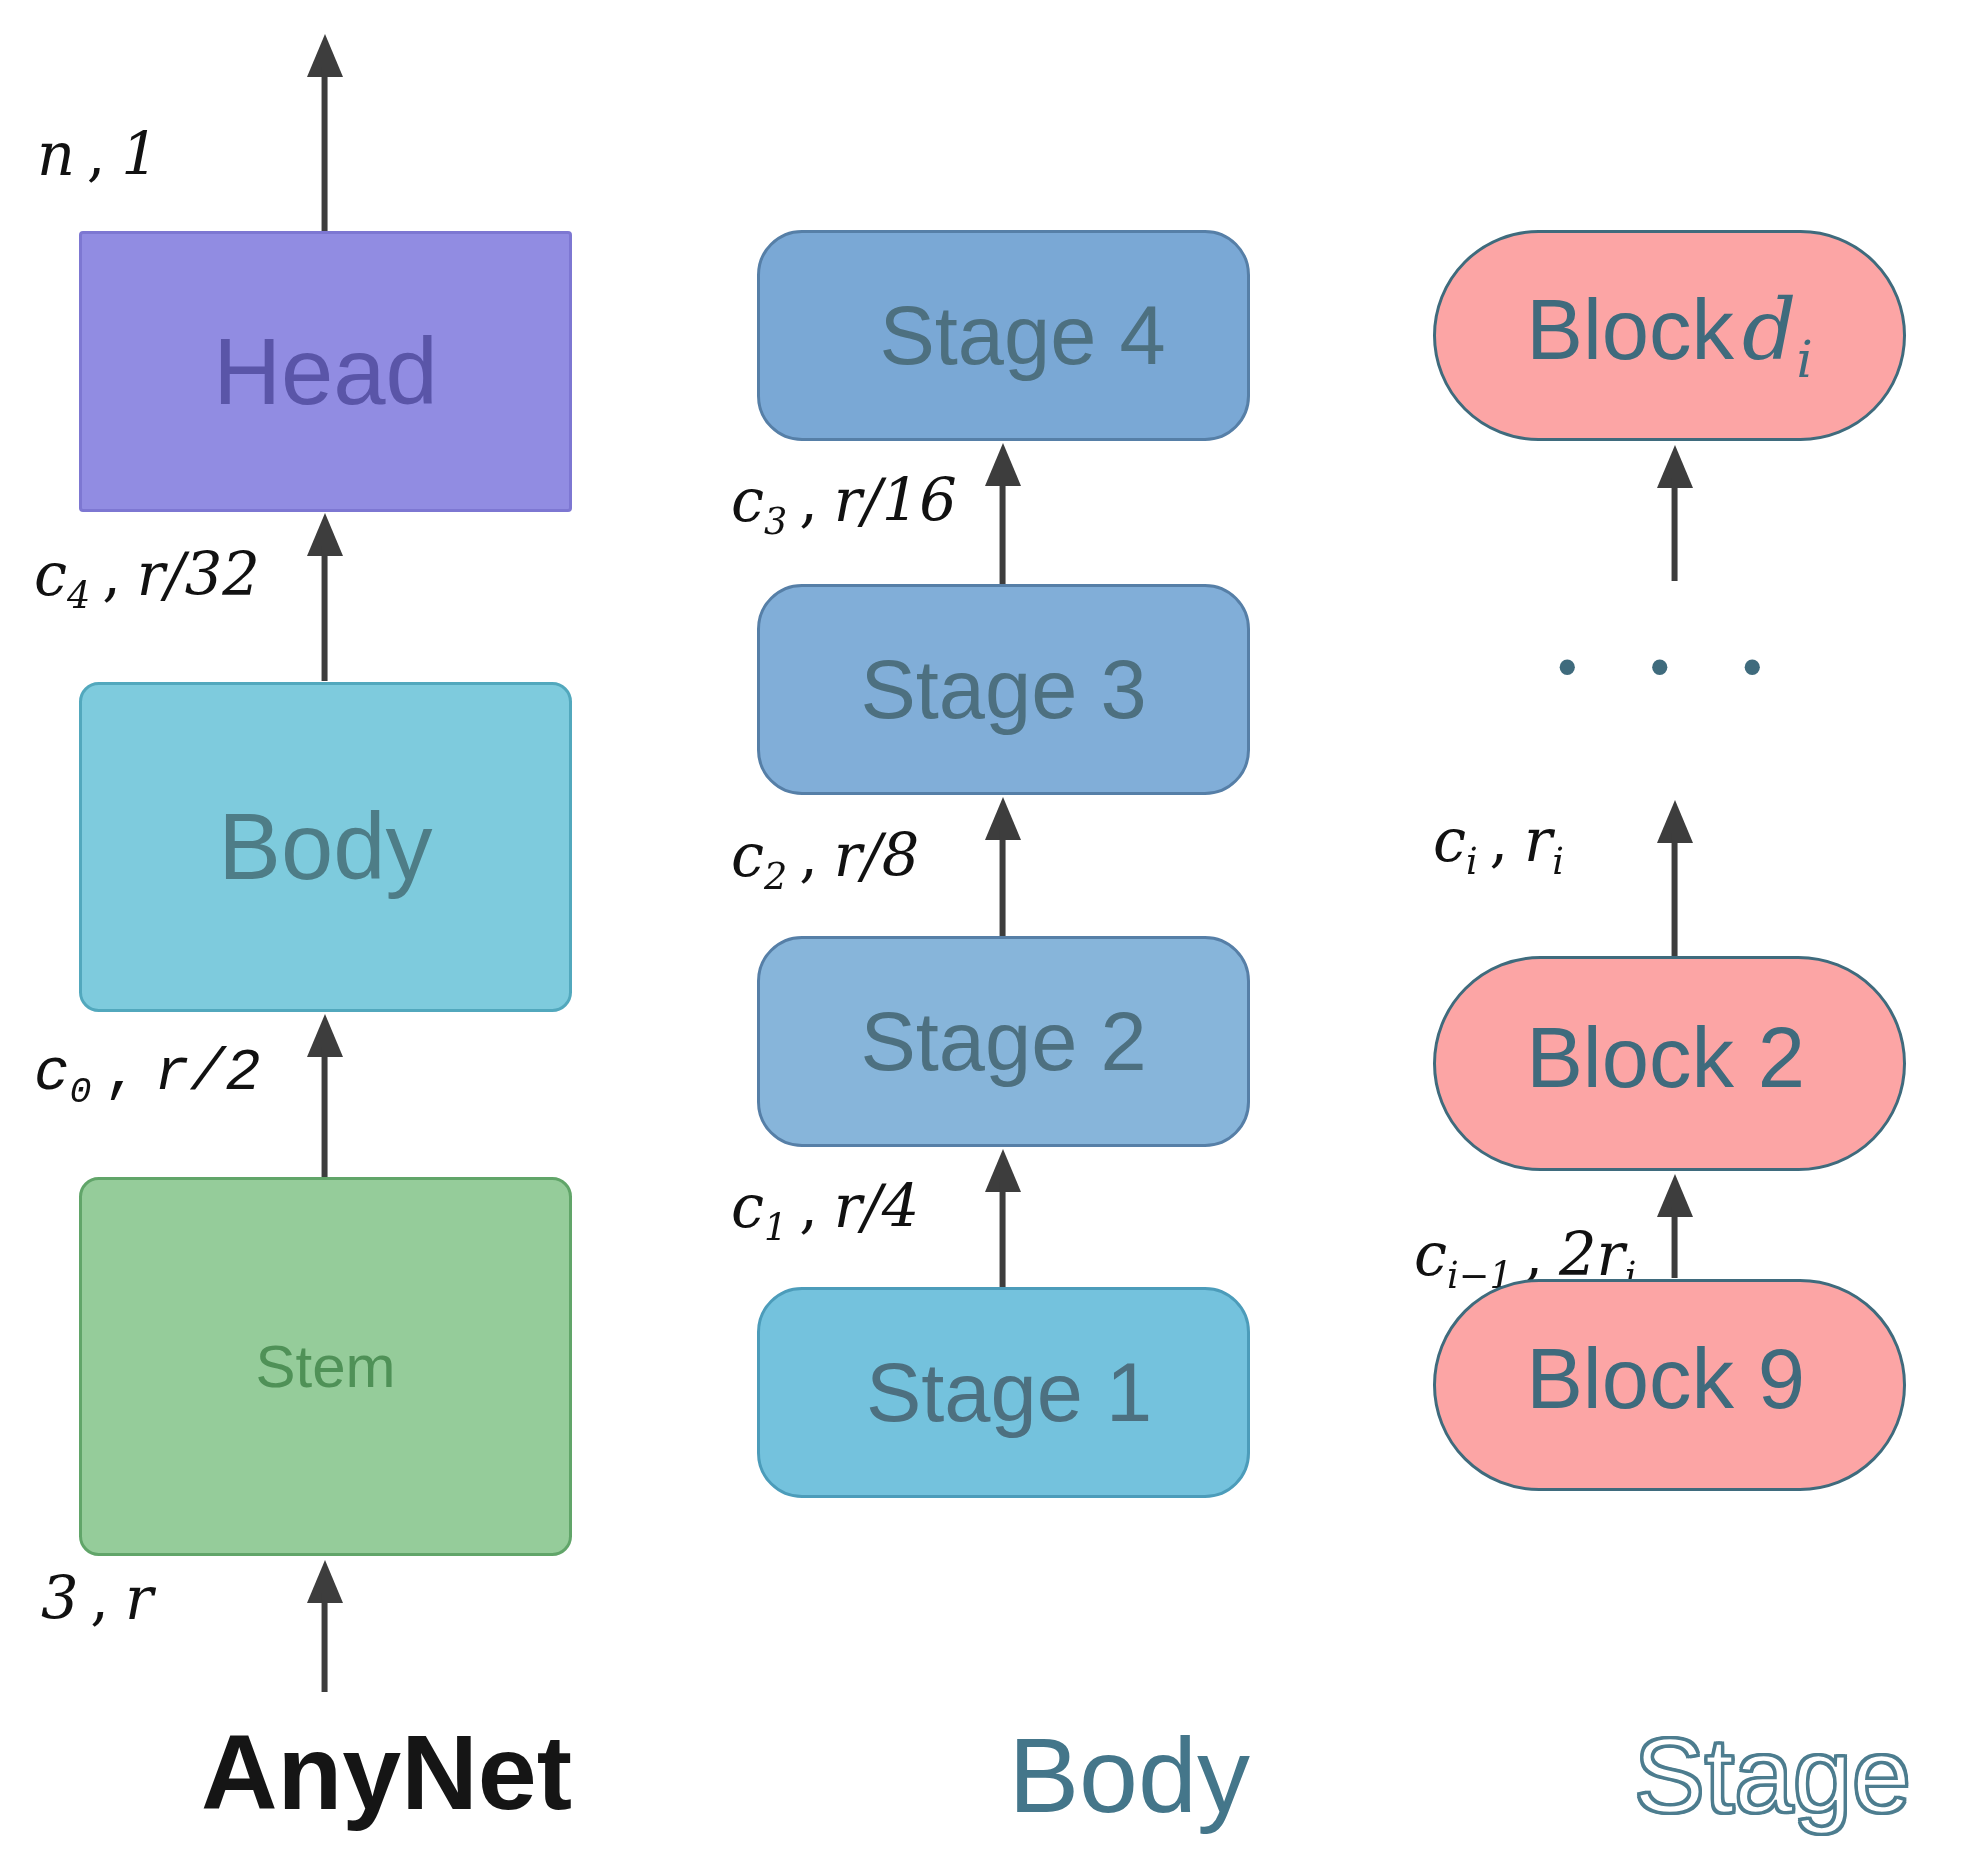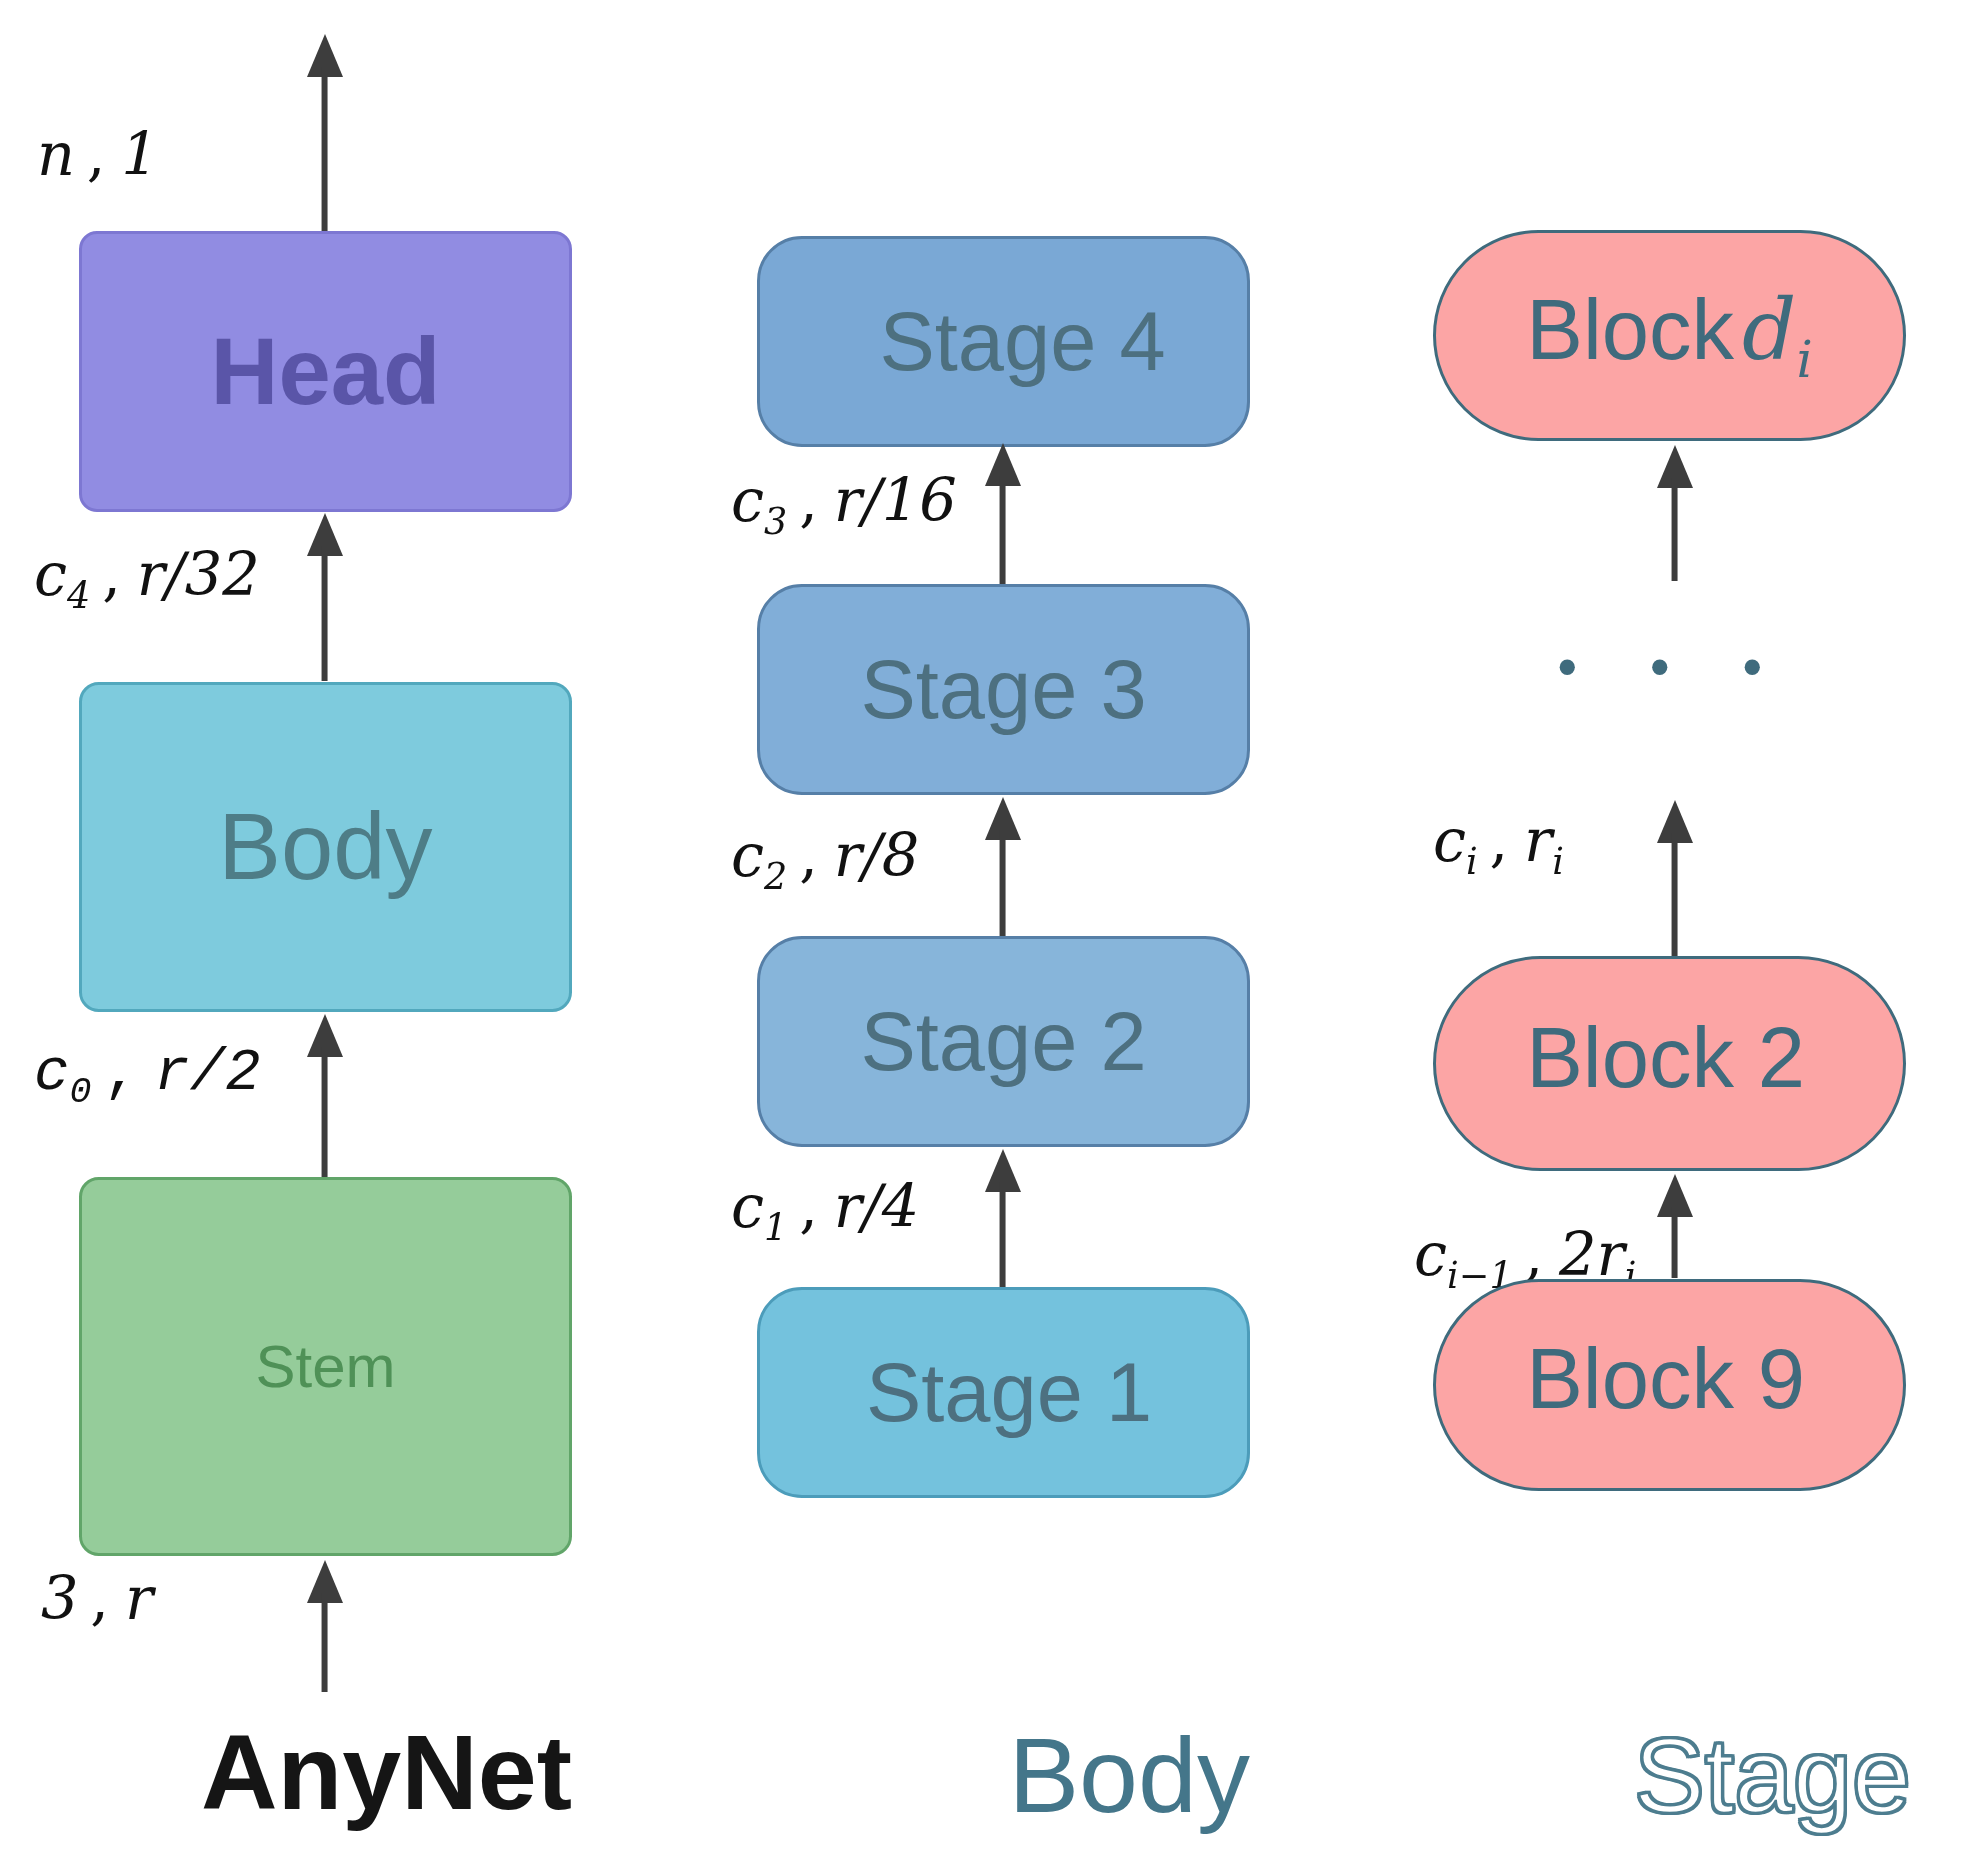--- a/index.html
+++ b/index.html
@@ -13,22 +13,21 @@
   
   .box{
     position:absolute;
     display:flex;align-items:center;justify-content:center;
     box-sizing:border-box;
   }
   .box .box-label{line-height:1;}
   .head-box{
     left:79px;top:231px;width:493px;height:281px;
     background:var(--head_fill);border:3.4px solid var(--head_border);
-    border-radius:18px;
-    font-weight:bold;
+    border-radius:4px;
   }
   .head-box .box-label{color:var(--head_text);font-size:94px;}
   .body-box{
     left:79px;top:682px;width:493px;height:330px;
     background:var(--body_fill);border:3.4px solid var(--body_border);
     border-radius:19.7px;
   }
   .body-box .box-label{color:var(--body_text);font-size:94px;}
   .stem-box{
     left:79px;top:1177px;width:493px;height:379px;
@@ -36,21 +35,21 @@
     border-radius:19.7px;
   }
   .stem-box .box-label{color:var(--stem_text);font-size:60px;}
 
   .stage-box{
     left:757px;width:493px;height:211px;
     border:3.4px solid var(--stage_border);
     border-radius:45px;
   }
   .stage-box .box-label{color:var(--stage_text);font-size:83px;}
-  .stage4-box{top:236px;background:var(--stage4_fill);padding-left:38px;}
+  .stage4-box{top:230px;background:var(--stage4_fill);padding-left:38px;}
   .stage3-box{top:584px;background:var(--stage3_fill);}
   .stage2-box{top:936px;background:var(--stage2_fill);}
   .stage1-box{top:1287px;background:var(--stage1_fill);border-color:var(--stage1_border);padding-left:11px;}
 
   .pill{
     left:1433px;width:473px;
     background:#fca5a5;border:3px solid var(--pill_border);
     border-radius:118px;
   }
   .pill .box-label{color:var(--pill_text);font-size:85px;}

